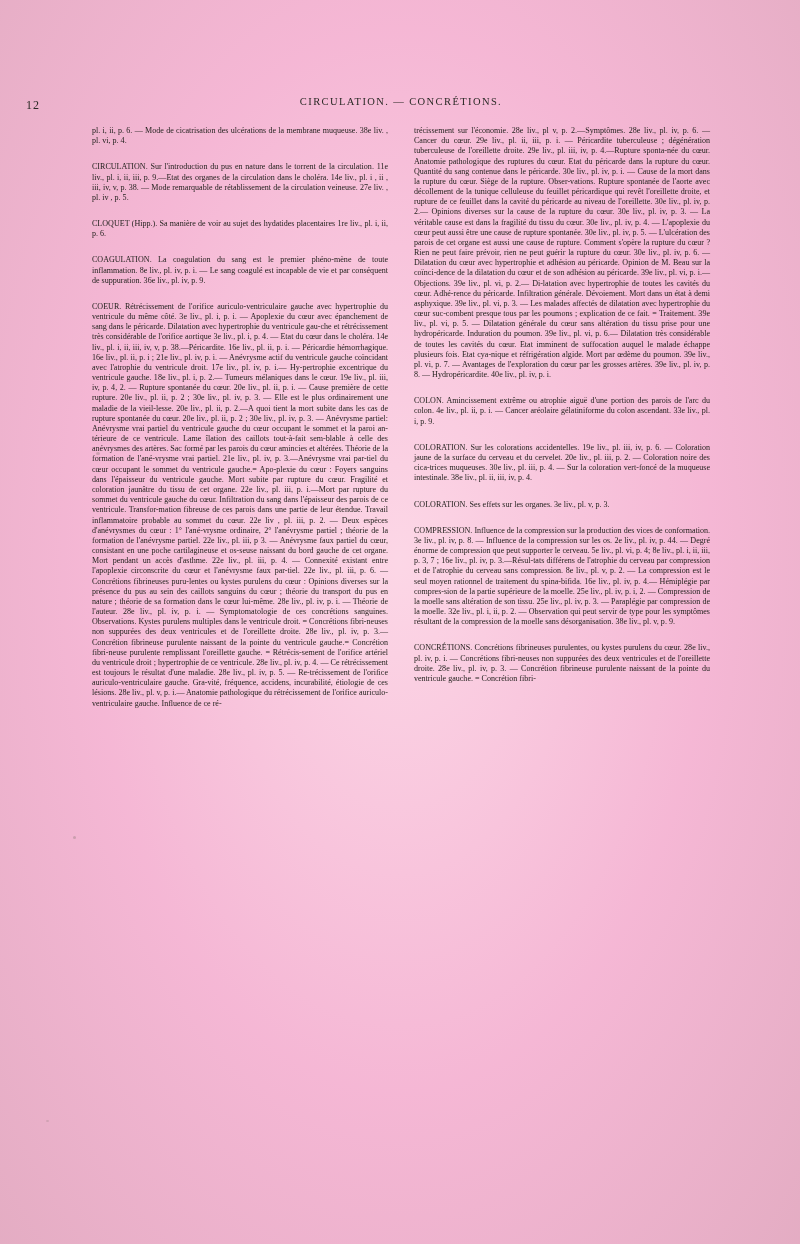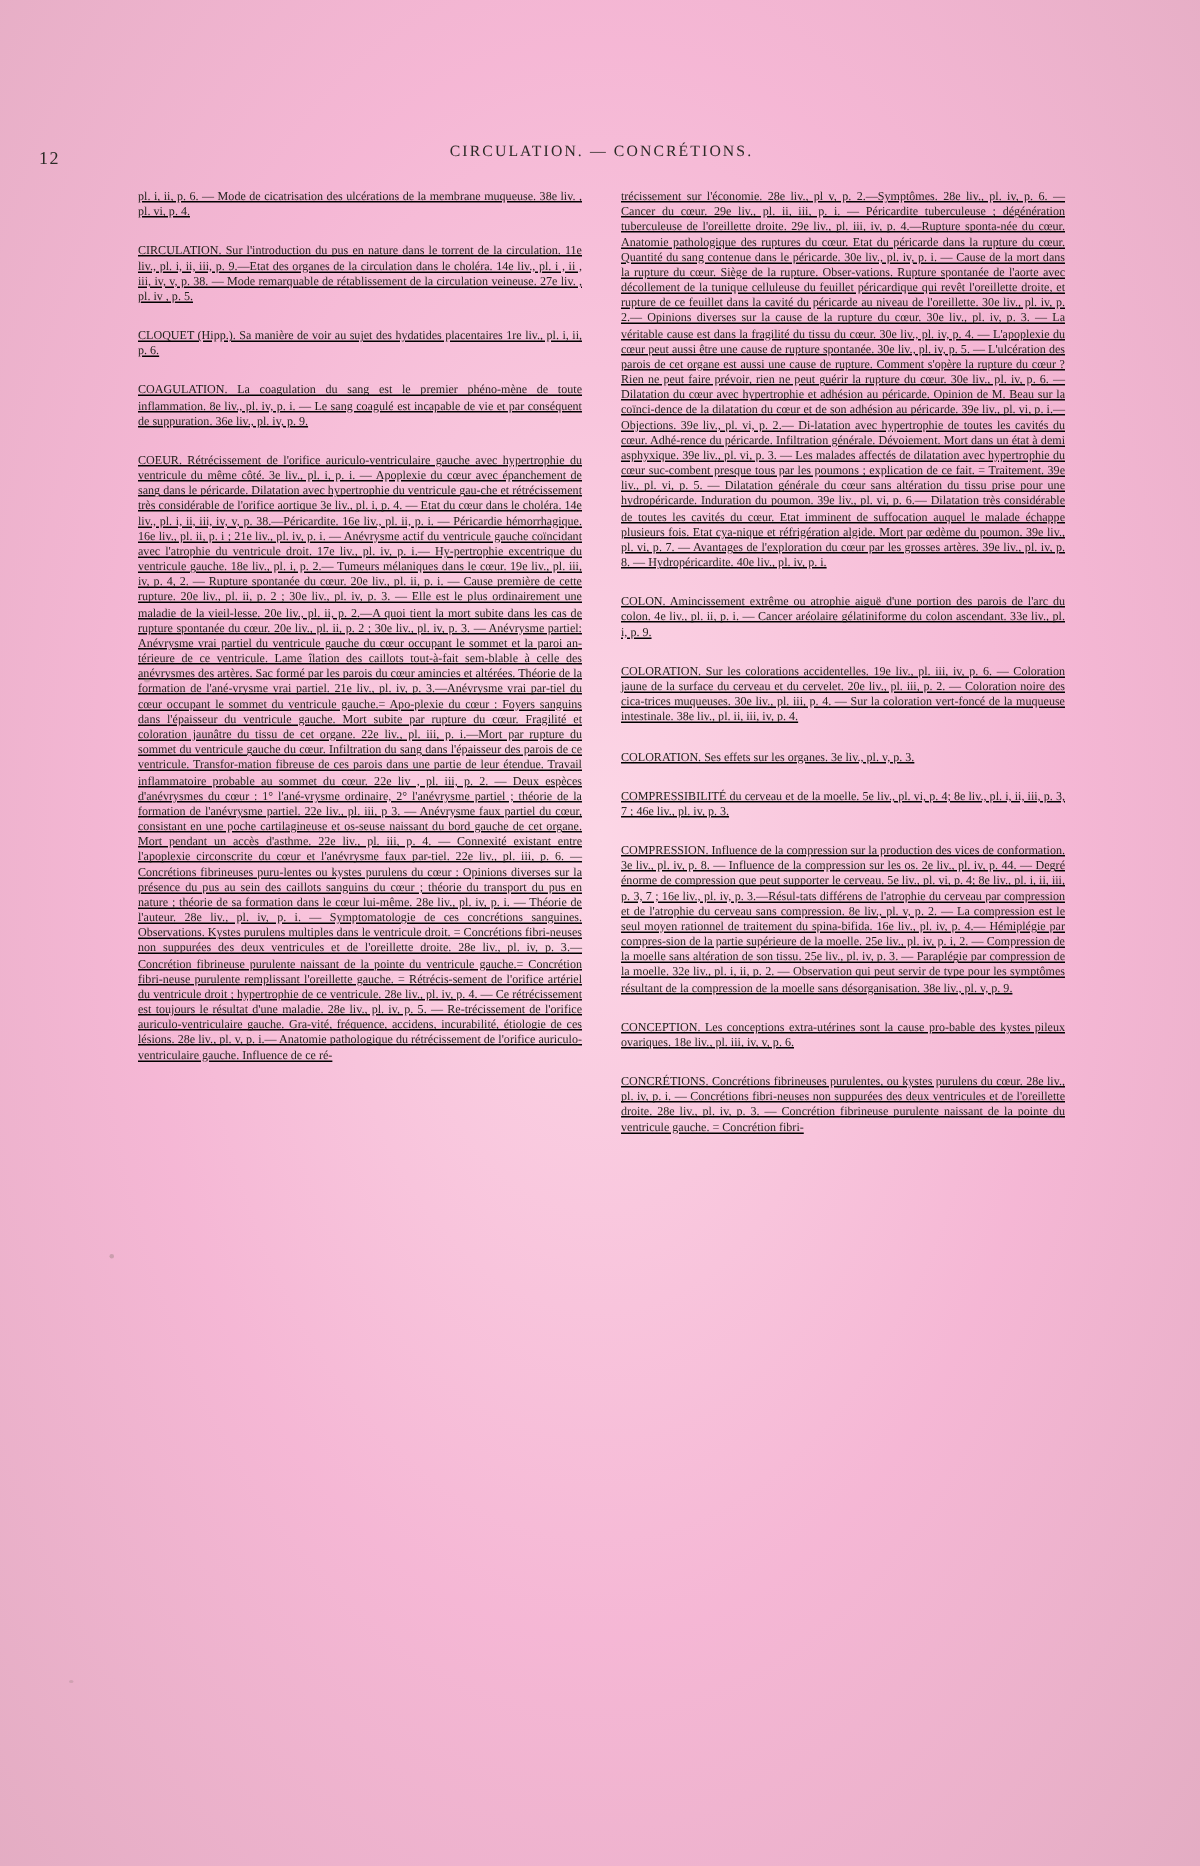--- a/index.html
+++ b/index.html
@@ -54,21 +54,20 @@
     white-space: nowrap;
   }
   .columns {
     position: absolute;
     top: 30px;
     left: 0;
     width: 618px;
     height: 1000px;
     display: flex;
     gap: 26px;
-    text-decoration: underline;
   }
   .col {
     width: 296px;
     font-family: "Liberation Serif", serif;
     font-size: 8.05px;
     line-height: 1.265;
     color: #24231f;
     text-align: justify;
     hyphens: none;
   }
@@ -106,23 +105,21 @@
         <p>CIRCULATION. Sur l'introduction du pus en nature dans le torrent de la circulation. 11e liv., pl. i, ii, iii, p. 9.—Etat des organes de la circulation dans le choléra. 14e liv., pl. i , ii , iii, iv, v, p. 38. — Mode remarquable de rétablissement de la circulation veineuse. 27e liv. , pl. iv , p. 5.</p>
         <p>CLOQUET (Hipp.). Sa manière de voir au sujet des hydatides placentaires 1re liv., pl. i, ii, p. 6.</p>
         <p>COAGULATION. La coagulation du sang est le premier phéno-mène de toute inflammation. 8e liv., pl. iv, p. i. — Le sang coagulé est incapable de vie et par conséquent de suppuration. 36e liv., pl. iv, p. 9.</p>
         <p>COEUR. Rétrécissement de l'orifice auriculo-ventriculaire gauche avec hypertrophie du ventricule du même côté. 3e liv., pl. i, p. i. — Apoplexie du cœur avec épanchement de sang dans le péricarde. Dilatation avec hypertrophie du ventricule gau-che et rétrécissement très considérable de l'orifice aortique 3e liv., pl. i, p. 4. — Etat du cœur dans le choléra. 14e liv., pl. i, ii, iii, iv, v, p. 38.—Péricardite. 16e liv., pl. ii, p. i. — Péricardie hémorrhagique. 16e liv., pl. ii, p. i ; 21e liv., pl. iv, p. i. — Anévrysme actif du ventricule gauche coïncidant avec l'atrophie du ventricule droit. 17e liv., pl. iv, p. i.— Hy-pertrophie excentrique du ventricule gauche. 18e liv., pl. i, p. 2.— Tumeurs mélaniques dans le cœur. 19e liv., pl. iii, iv, p. 4, 2. — Rupture spontanée du cœur. 20e liv., pl. ii, p. i. — Cause première de cette rupture. 20e liv., pl. ii, p. 2 ; 30e liv., pl. iv, p. 3. — Elle est le plus ordinairement une maladie de la vieil-lesse. 20e liv., pl. ii, p. 2.—A quoi tient la mort subite dans les cas de rupture spontanée du cœur. 20e liv., pl. ii, p. 2 ; 30e liv., pl. iv, p. 3. — Anévrysme partiel: Anévrysme vrai partiel du ventricule gauche du cœur occupant le sommet et la paroi an-térieure de ce ventricule. Lame îlation des caillots tout-à-fait sem-blable à celle des anévrysmes des artères. Sac formé par les parois du cœur amincies et altérées. Théorie de la formation de l'ané-vrysme vrai partiel. 21e liv., pl. iv, p. 3.—Anévrysme vrai par-tiel du cœur occupant le sommet du ventricule gauche.= Apo-plexie du cœur : Foyers sanguins dans l'épaisseur du ventricule gauche. Mort subite par rupture du cœur. Fragilité et coloration jaunâtre du tissu de cet organe. 22e liv., pl. iii, p. i.—Mort par rupture du sommet du ventricule gauche du cœur. Infiltration du sang dans l'épaisseur des parois de ce ventricule. Transfor-mation fibreuse de ces parois dans une partie de leur étendue. Travail inflammatoire probable au sommet du cœur. 22e liv , pl. iii, p. 2. — Deux espèces d'anévrysmes du cœur : 1° l'ané-vrysme ordinaire, 2° l'anévrysme partiel ; théorie de la formation de l'anévrysme partiel. 22e liv., pl. iii, p 3. — Anévrysme faux partiel du cœur, consistant en une poche cartilagineuse et os-seuse naissant du bord gauche de cet organe. Mort pendant un accès d'asthme. 22e liv., pl. iii, p. 4. — Connexité existant entre l'apoplexie circonscrite du cœur et l'anévrysme faux par-tiel. 22e liv., pl. iii, p. 6. — Concrétions fibrineuses puru-lentes ou kystes purulens du cœur : Opinions diverses sur la présence du pus au sein des caillots sanguins du cœur ; théorie du transport du pus en nature ; théorie de sa formation dans le cœur lui-même. 28e liv., pl. iv, p. i. — Théorie de l'auteur. 28e liv., pl. iv, p. i. — Symptomatologie de ces concrétions sanguines. Observations. Kystes purulens multiples dans le ventricule droit. = Concrétions fibri-neuses non suppurées des deux ventricules et de l'oreillette droite. 28e liv., pl. iv, p. 3.— Concrétion fibrineuse purulente naissant de la pointe du ventricule gauche.= Concrétion fibri-neuse purulente remplissant l'oreillette gauche. = Rétrécis-sement de l'orifice artériel du ventricule droit ; hypertrophie de ce ventricule. 28e liv., pl. iv, p. 4. — Ce rétrécissement est toujours le résultat d'une maladie. 28e liv., pl. iv, p. 5. — Re-trécissement de l'orifice auriculo-ventriculaire gauche. Gra-vité, fréquence, accidens, incurabilité, étiologie de ces lésions. 28e liv., pl. v, p. i.— Anatomie pathologique du rétrécissement de l'orifice auriculo-ventriculaire gauche. Influence de ce ré-</p>
       </div>
       <div class="col">
         <p>trécissement sur l'économie. 28e liv., pl v, p. 2.—Symptômes. 28e liv., pl. iv, p. 6. — Cancer du cœur. 29e liv., pl. ii, iii, p. i. — Péricardite tuberculeuse ; dégénération tuberculeuse de l'oreillette droite. 29e liv., pl. iii, iv, p. 4.—Rupture sponta-née du cœur. Anatomie pathologique des ruptures du cœur. Etat du péricarde dans la rupture du cœur. Quantité du sang contenue dans le péricarde. 30e liv., pl. iv, p. i. — Cause de la mort dans la rupture du cœur. Siège de la rupture. Obser-vations. Rupture spontanée de l'aorte avec décollement de la tunique celluleuse du feuillet péricardique qui revêt l'oreillette droite, et rupture de ce feuillet dans la cavité du péricarde au niveau de l'oreillette. 30e liv., pl. iv, p. 2.— Opinions diverses sur la cause de la rupture du cœur. 30e liv., pl. iv, p. 3. — La véritable cause est dans la fragilité du tissu du cœur. 30e liv., pl. iv, p. 4. — L'apoplexie du cœur peut aussi être une cause de rupture spontanée. 30e liv., pl. iv, p. 5. — L'ulcération des parois de cet organe est aussi une cause de rupture. Comment s'opère la rupture du cœur ? Rien ne peut faire prévoir, rien ne peut guérir la rupture du cœur. 30e liv., pl. iv, p. 6. — Dilatation du cœur avec hypertrophie et adhésion au péricarde. Opinion de M. Beau sur la coïnci-dence de la dilatation du cœur et de son adhésion au péricarde. 39e liv., pl. vi, p. i.—Objections. 39e liv., pl. vi, p. 2.— Di-latation avec hypertrophie de toutes les cavités du cœur. Adhé-rence du péricarde. Infiltration générale. Dévoiement. Mort dans un état à demi asphyxique. 39e liv., pl. vi, p. 3. — Les malades affectés de dilatation avec hypertrophie du cœur suc-combent presque tous par les poumons ; explication de ce fait. = Traitement. 39e liv., pl. vi, p. 5. — Dilatation générale du cœur sans altération du tissu prise pour une hydropéricarde. Induration du poumon. 39e liv., pl. vi, p. 6.— Dilatation très considérable de toutes les cavités du cœur. Etat imminent de suffocation auquel le malade échappe plusieurs fois. Etat cya-nique et réfrigération algide. Mort par œdème du poumon. 39e liv., pl. vi, p. 7. — Avantages de l'exploration du cœur par les grosses artères. 39e liv., pl. iv, p. 8. — Hydropéricardite. 40e liv., pl. iv, p. i.</p>
         <p>COLON. Amincissement extrême ou atrophie aiguë d'une portion des parois de l'arc du colon. 4e liv., pl. ii, p. i. — Cancer aréolaire gélatiniforme du colon ascendant. 33e liv., pl. i, p. 9.</p>
         <p>COLORATION. Sur les colorations accidentelles. 19e liv., pl. iii, iv, p. 6. — Coloration jaune de la surface du cerveau et du cervelet. 20e liv., pl. iii, p. 2. — Coloration noire des cica-trices muqueuses. 30e liv., pl. iii, p. 4. — Sur la coloration vert-foncé de la muqueuse intestinale. 38e liv., pl. ii, iii, iv, p. 4.</p>
         <p>COLORATION. Ses effets sur les organes. 3e liv., pl. v, p. 3.</p>
-        <p>COMPRESSIBILITÉ du cerveau et de la moelle. 5e liv., pl. vi, p. 4; 8e liv., pl. i, ii, iii, p. 3, 7 ; 46e liv., pl. iv, p. 3.</p>
         <p>COMPRESSION. Influence de la compression sur la production des vices de conformation. 3e liv., pl. iv, p. 8. — Influence de la compression sur les os. 2e liv., pl. iv, p. 44. — Degré énorme de compression que peut supporter le cerveau. 5e liv., pl. vi, p. 4; 8e liv., pl. i, ii, iii, p. 3, 7 ; 16e liv., pl. iv, p. 3.—Résul-tats différens de l'atrophie du cerveau par compression et de l'atrophie du cerveau sans compression. 8e liv., pl. v, p. 2. — La compression est le seul moyen rationnel de traitement du spina-bifida. 16e liv., pl. iv, p. 4.— Hémiplégie par compres-sion de la partie supérieure de la moelle. 25e liv., pl. iv, p. i, 2. — Compression de la moelle sans altération de son tissu. 25e liv., pl. iv, p. 3. — Paraplégie par compression de la moelle. 32e liv., pl. i, ii, p. 2. — Observation qui peut servir de type pour les symptômes résultant de la compression de la moelle sans désorganisation. 38e liv., pl. v, p. 9.</p>
-        <p>CONCEPTION. Les conceptions extra-utérines sont la cause pro-bable des kystes pileux ovariques. 18e liv., pl. iii, iv, v, p. 6.</p>
         <p>CONCRÉTIONS. Concrétions fibrineuses purulentes, ou kystes purulens du cœur. 28e liv., pl. iv, p. i. — Concrétions fibri-neuses non suppurées des deux ventricules et de l'oreillette droite. 28e liv., pl. iv, p. 3. — Concrétion fibrineuse purulente naissant de la pointe du ventricule gauche. = Concrétion fibri-</p>
         <p></p>
       </div>
     </div>
 
   </div>
 
   <div class="speck" style="left:96px; top:452px; width:4px; height:3px;"></div>
   <div class="speck" style="left:73px; top:836px; width:3px; height:3px;"></div>
   <div class="speck" style="left:46px; top:1120px; width:3px; height:2px; opacity:.2;"></div>

